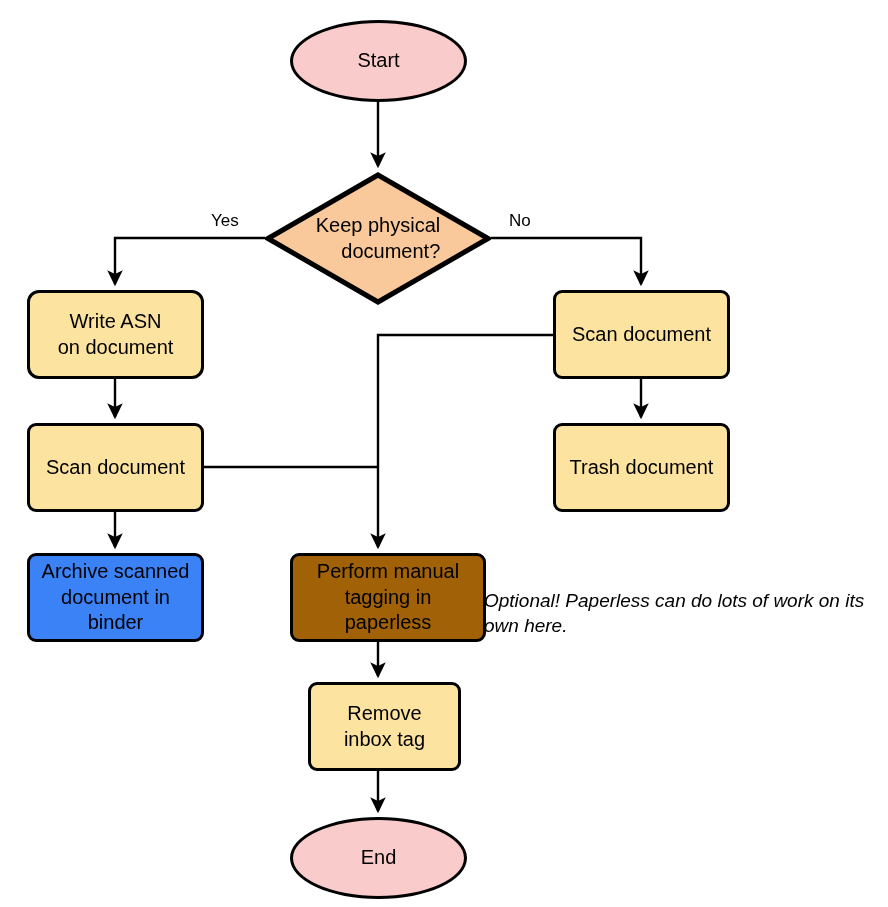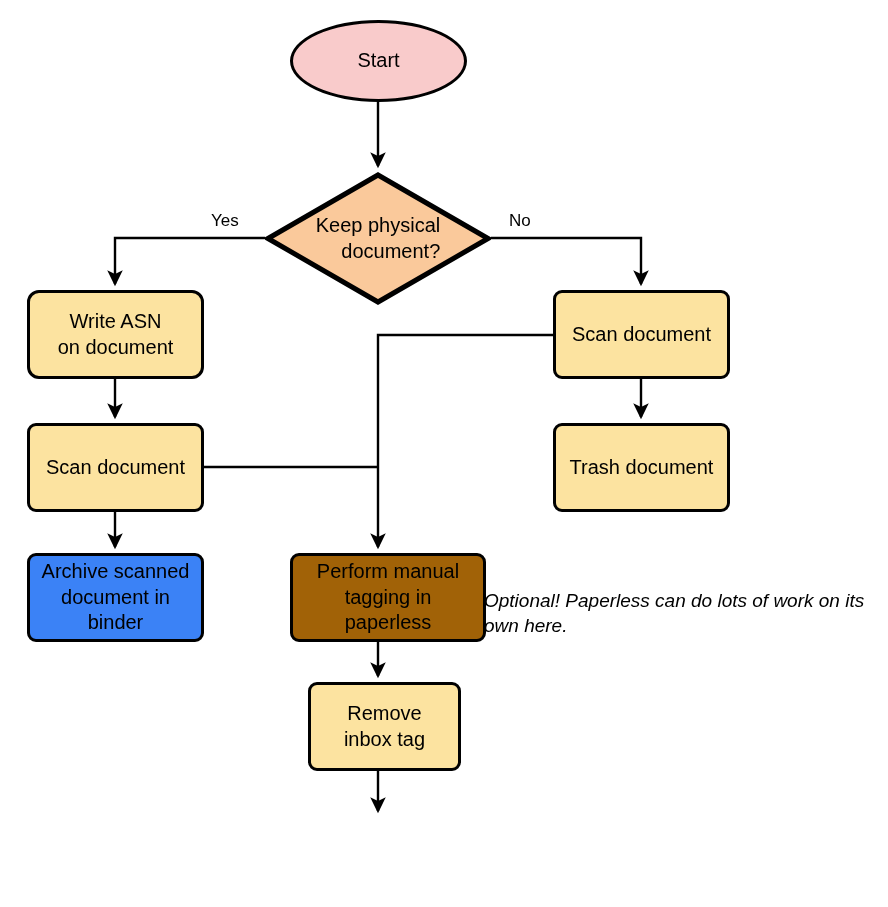--- a/index.html
+++ b/index.html
@@ -157,16 +157,19 @@
     <span>Perform manual
 tagging in
 paperless</span>
   </div>
 
   <div class="node process" style="left:308px; top:682px; width:153px; height:89px; background:#fce3a0;">
     <span>Remove
 inbox tag</span>
   </div>
 
+  <div class="node terminator" style="left:290px; top:817px; width:177px; height:82px; background:#f9cbcb;">
+    <span>End</span>
+  </div>
 
   <div class="annotation" style="left:484px; top:588px; width:400px;">Optional! Paperless can do lots of work on its own here.</div>
 
 </div>
 
 </body></html>

